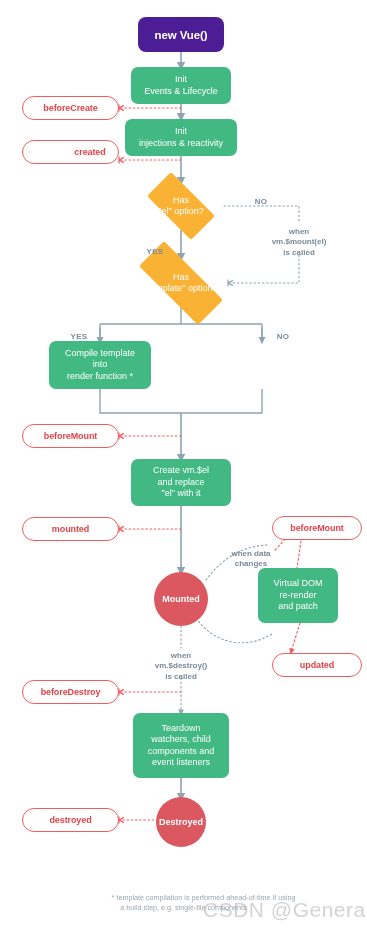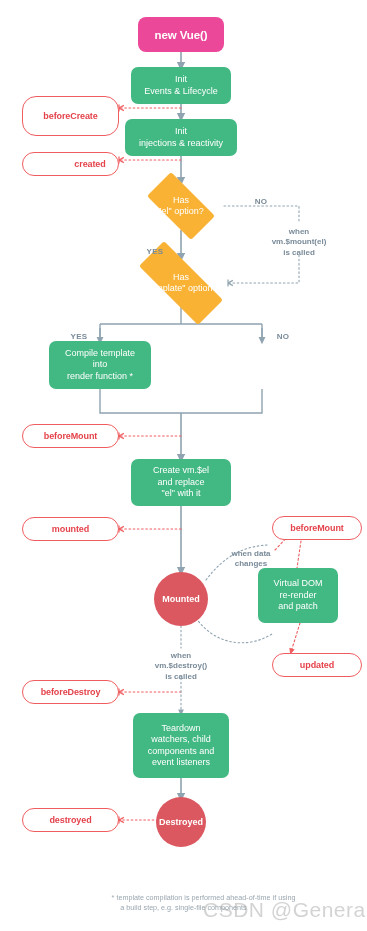--- a/index.html
+++ b/index.html
@@ -30,21 +30,21 @@
   .node {
     position: absolute;
     box-sizing: border-box;
     display: flex;
     align-items: center;
     justify-content: center;
     text-align: center;
   }
   
   .node-start {
-    background: #ec4899;
+    background: #4c1d95;
     color: #ffffff;
     border-radius: 8px;
     font-size: 11.5px;
     font-weight: bold;
     letter-spacing: -0.1px;
   }
   
   .node-green {
     background: #42B883;
     color: #ffffff;
@@ -234,25 +234,25 @@
     <span>Teardown
 watchers, child
 components and
 event listeners</span>
   </div>
 
   <div class="node node-circle" style="left:156px; top:797px; width:50px; height:50px;">
     <span>Destroyed</span>
   </div>
 
-  <div class="node node-hook" style="left:22px; top:96px; width:97px; height:40px;">
+  <div class="node node-hook" style="left:22px; top:96px; width:97px; height:24px;">
     <span>beforeCreate</span>
   </div>
 
-  <div class="node node-hook" style="left:22px; top:152px; width:97px; height:24px;padding-left:39px;">
+  <div class="node node-hook" style="left:22px; top:140px; width:97px; height:24px;padding-left:39px;">
     <span>created</span>
   </div>
 
   <div class="node node-hook" style="left:22px; top:424px; width:97px; height:24px;">
     <span>beforeMount</span>
   </div>
 
   <div class="node node-hook" style="left:22px; top:517px; width:97px; height:24px;">
     <span>mounted</span>
   </div>

